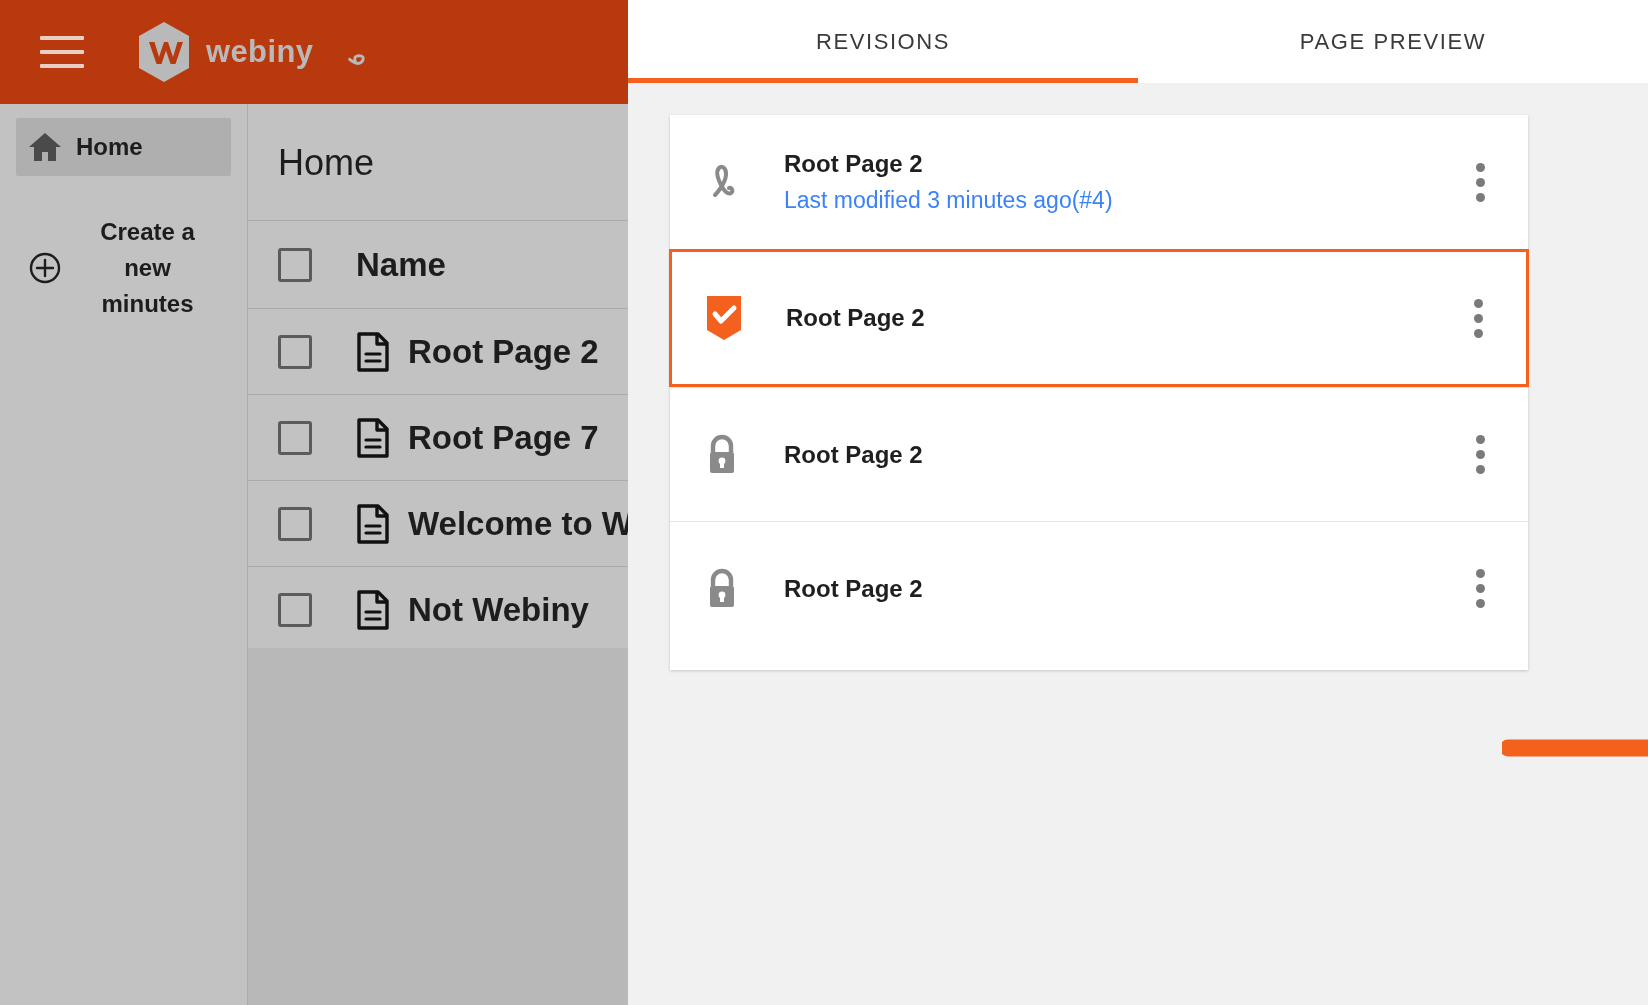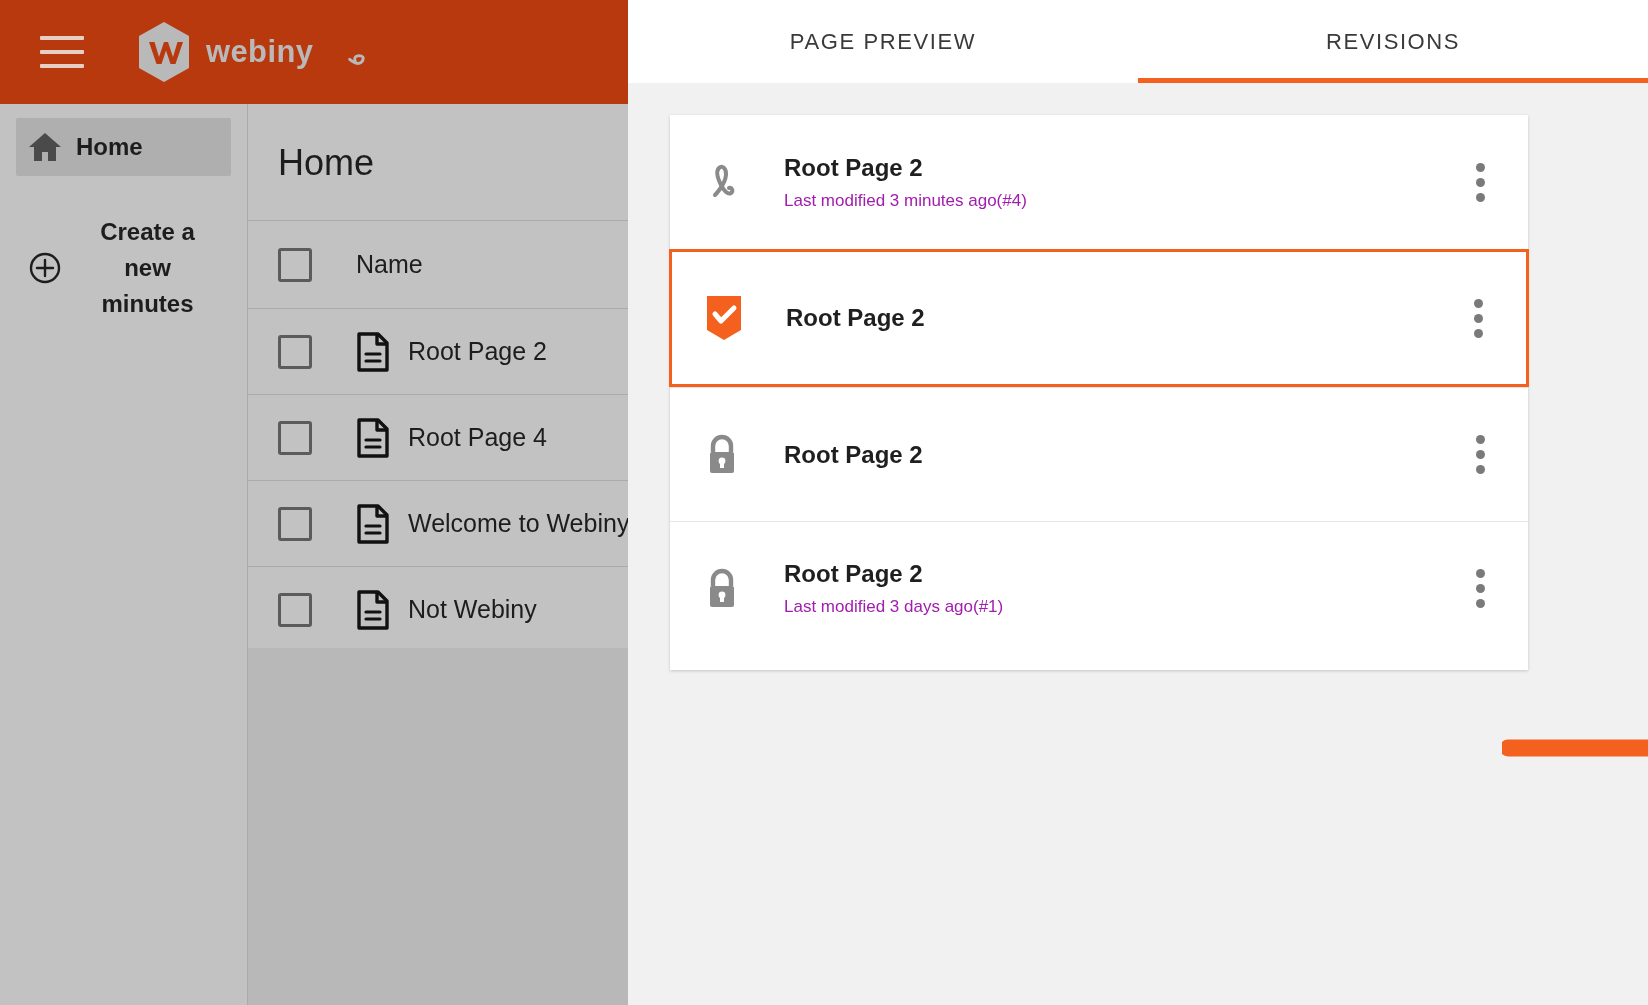--- a/index.html
+++ b/index.html
@@ -70,21 +70,21 @@
     border-bottom: 1px solid #ababab;
     background: #c2c2c2;
   }
   .row.header-row { height: 88px; }
   .cb {
     width: 34px; height: 34px;
     border: 3px solid #5b5b5b; border-radius: 3px;
     flex: 0 0 auto; cursor: pointer;
   }
   .row-name {
-    margin-left: 42px; font-size: 25px; font-weight: 400; color: #1d1d1d;
+    margin-left: 42px; font-size: 33px; font-weight: 700; color: #1d1d1d;
     white-space: nowrap;
   }
   .row-name.plain { margin-left: 44px; }
   .doc-ico { margin-left: 44px; width: 34px; height: 40px; flex: 0 0 auto; }
   .doc-ico + .row-name { margin-left: 18px; }
   #list-fade {
     position: absolute; left: 0; bottom: 0; width: 380px; height: 357px;
     background: #b8b8b8;
   }
 
@@ -134,21 +134,21 @@
     border-top: 3px solid #f4601e;
     margin: 0 -1px;
     height: 138px;
   }
   .rev-ico {
     width: 56px; flex: 0 0 auto;
     display: flex; align-items: center; justify-content: center;
   }
   .rev-text { margin-left: 34px; flex: 1; overflow: hidden; }
   .rev-title { font-size: 24px; font-weight: 700; color: #1f1f1f; }
-  .rev-sub { font-size: 17px; color: #a21caf; margin-top: 9px; white-space: nowrap; }
+  .rev-sub { font-size: 23px; color: #3b82f6; margin-top: 9px; white-space: nowrap; }
   .kebab {
     width: 60px; flex: 0 0 auto;
     display: flex; flex-direction: column; align-items: center; gap: 6px;
     margin-right: 18px; cursor: pointer;
   }
   .kebab i { width: 9px; height: 9px; border-radius: 50%; background: #7a7a7a; display: block; }
 
   
   #arrow { position: absolute; left: 874px; top: 727px; width: 250px; height: 42px; }
 
@@ -213,21 +213,21 @@
         <div class="row-name">Root Page 2</div>
       </div>
 
       <div class="row">
         <div class="cb"></div>
         <svg class="doc-ico" viewBox="0 0 34 40">
           <path d="M3 2 h19 l9 9 v27 h-28 Z" fill="none" stroke="#111" stroke-width="3.4" stroke-linejoin="round"></path>
           <path d="M21 2 v10 h10" fill="none" stroke="#111" stroke-width="3.4" stroke-linejoin="round"></path>
           <path d="M10 22 h14 M10 29 h14" stroke="#111" stroke-width="3.2" stroke-linecap="round"></path>
         </svg>
-        <div class="row-name">Root Page 4</div>
+        <div class="row-name">Root Page 7</div>
       </div>
 
       <div class="row">
         <div class="cb"></div>
         <svg class="doc-ico" viewBox="0 0 34 40">
           <path d="M3 2 h19 l9 9 v27 h-28 Z" fill="none" stroke="#111" stroke-width="3.4" stroke-linejoin="round"></path>
           <path d="M21 2 v10 h10" fill="none" stroke="#111" stroke-width="3.4" stroke-linejoin="round"></path>
           <path d="M10 22 h14 M10 29 h14" stroke="#111" stroke-width="3.2" stroke-linecap="round"></path>
         </svg>
         <div class="row-name">Welcome to Webiny</div>
@@ -245,25 +245,25 @@
 
       <div id="list-fade"></div>
     </div>
   </div>
 
   <div id="scrim-strip"></div>
 
   <div id="right-panel">
 
     <div id="tabs">
+      <div class="tab active">
+        <span>REVISIONS</span>
+      </div>
       <div class="tab">
         <span>PAGE PREVIEW</span>
-      </div>
-      <div class="tab active">
-        <span>REVISIONS</span>
       </div>
     </div>
 
     <div id="rev-card">
 
       <div class="rev-item">
         <div class="rev-ico">
           <svg width="42" height="46" viewBox="0 0 42 46">
             <path d="M14 36 C14 36 24 26 25 16 C25.6 9 21 6 18 9 C14.6 12.4 17 20 20 26 C23 32 27 36 30 34 C32.6 32.2 31 28 28 29" fill="none" stroke="#8a8a8a" stroke-width="4" stroke-linecap="round" stroke-linejoin="round"></path>
           </svg>
@@ -319,21 +319,20 @@
         <div class="rev-ico">
           <svg width="38" height="46" viewBox="0 0 38 46">
             <path d="M10 20 v-6 a9 9 0 0 1 18 0 v6" fill="none" stroke="#8a8a8a" stroke-width="4.4"></path>
             <rect x="7" y="20" width="24" height="21" rx="2" fill="#8a8a8a"></rect>
             <circle cx="19" cy="29" r="3.4" fill="#ffffff"></circle>
             <rect x="17" y="29" width="4" height="7" fill="#ffffff"></rect>
           </svg>
         </div>
         <div class="rev-text hidden-overflow">
           <div class="rev-title">Root Page 2</div>
-          <div class="rev-sub">Last modified 3 days ago(#1)</div>
         </div>
         <div class="kebab">
           <i></i>
             <i></i>
             <i></i>
         </div>
       </div>
     </div>
 
     <svg id="arrow" viewBox="0 0 250 42">

